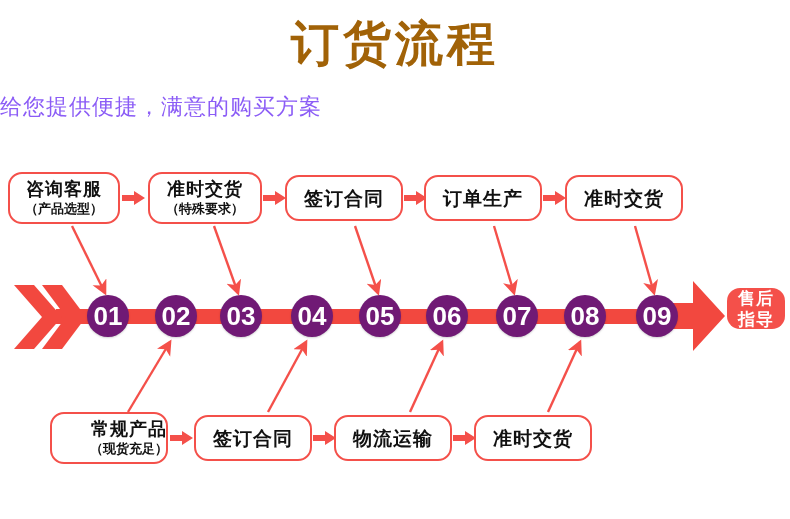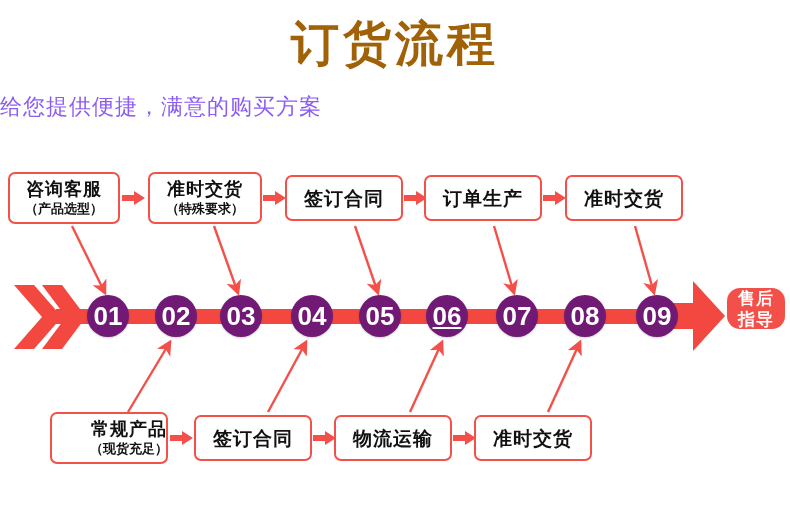--- a/index.html
+++ b/index.html
@@ -23,21 +23,21 @@
     text-align:left;
     font-size:22px;font-weight:400;color:#8b5cf6;
     letter-spacing:1px;line-height:30px;
   }
 
   
   .pbox{
     position:absolute;
     box-sizing:border-box;
     border:2px solid #F4504A;
-    border-radius:7px;
+    border-radius:14px;
     background:#ffffff;
     display:flex;flex-direction:column;
     align-items:center;justify-content:center;
     color:#111111;
   }
   .pbox .main{
     font-size:18px;font-weight:700;line-height:21px;letter-spacing:1px;
     white-space:nowrap;
   }
   .pbox .sub{
@@ -164,21 +164,21 @@
   </div>
   <div class="circle" style="left:220px;top:295px;">
     <span>03</span>
   </div>
   <div class="circle" style="left:291px;top:295px;">
     <span>04</span>
   </div>
   <div class="circle" style="left:359px;top:295px;">
     <span>05</span>
   </div>
-  <div class="circle" style="left:426px;top:295px;text-decoration:underline;">
+  <div class="circle" style="left:426px;top:295px;">
     <span>06</span>
   </div>
   <div class="circle" style="left:496px;top:295px;">
     <span>07</span>
   </div>
   <div class="circle" style="left:564px;top:295px;">
     <span>08</span>
   </div>
   <div class="circle" style="left:636px;top:295px;">
     <span>09</span>

